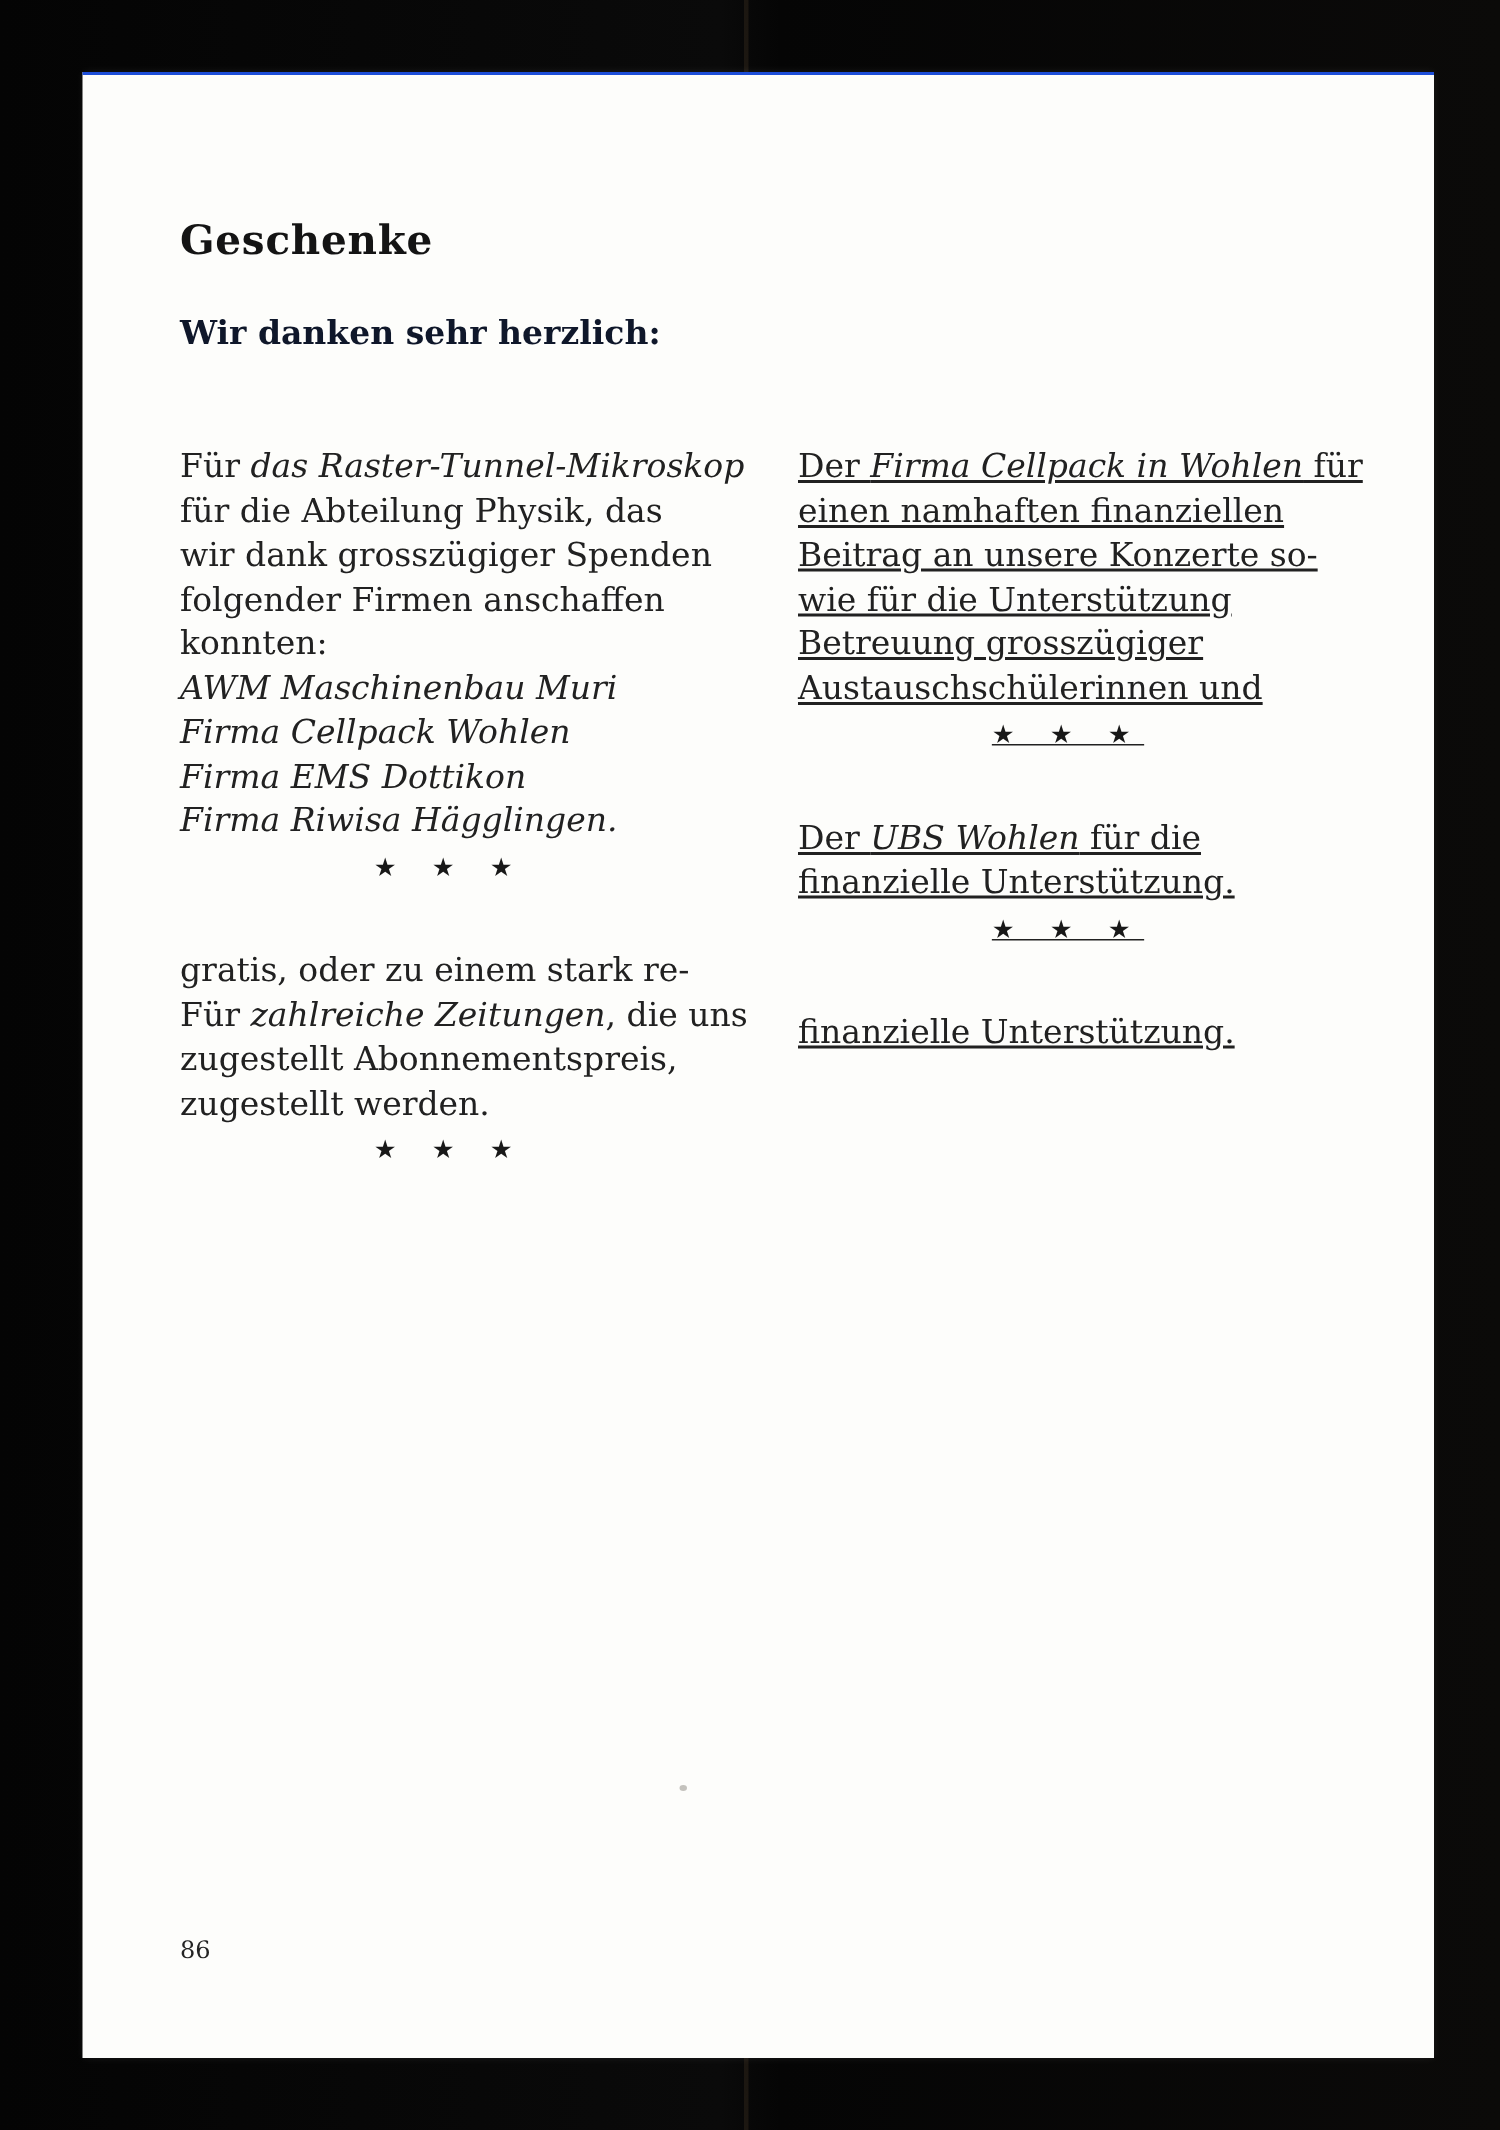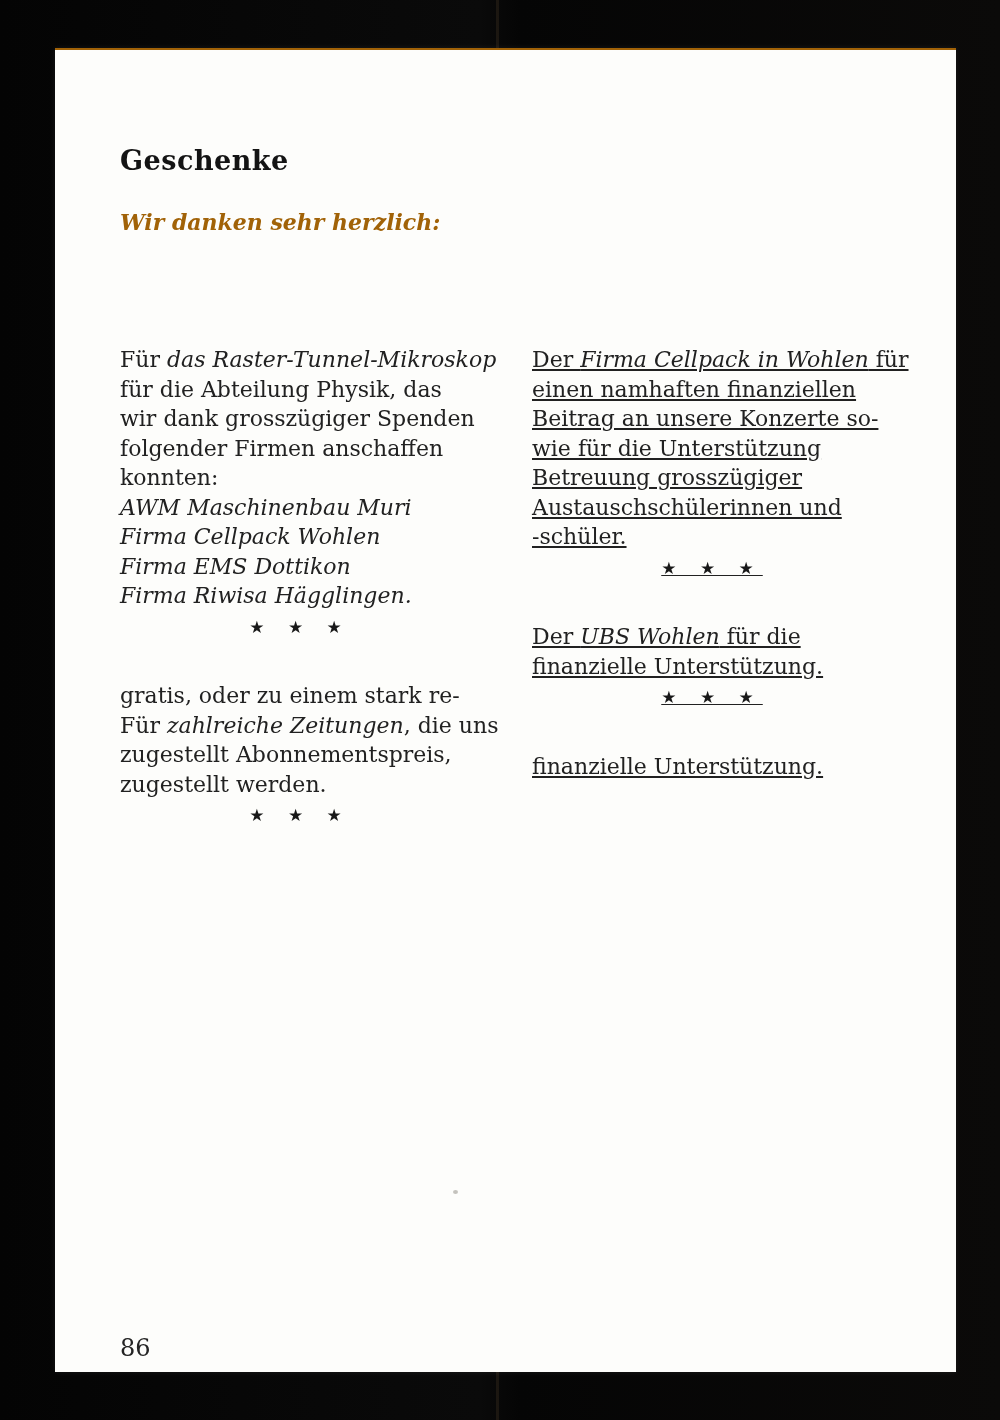--- a/index.html
+++ b/index.html
@@ -25,71 +25,68 @@
     position: absolute;
     left: 496px; top: 0;
     width: 3px; height: 1420px;
     background: rgba(120, 95, 60, 0.18);
   }
   .page {
     position: absolute;
     left: 55px; top: 48px;
     width: 901px; height: 1322px;
     background: #fdfdfb;
-    border-top: 2px solid #a16207;
+    border-top: 2px solid #1d4ed8;
     box-shadow: 0 0 6px rgba(255,255,255,0.08);
     color: #1d1d1d;
   }
   .title {
     position: absolute;
     left: 65px; top: 95px;
     font-size: 27px;
     font-weight: bold;
     letter-spacing: 0.5px;
     color: #141414;
   }
   .subtitle {
     position: absolute;
     left: 65px; top: 159px;
     font-size: 22px;
     font-weight: bold;
-    color: #a16207;
-    font-style: italic;
+    color: #0f172a;
   }
   .column {
     position: absolute;
     top: 247px;
     width: 402px;
     font-size: 22px;
     line-height: 29.5px;
     color: #212121;
-    margin-top: 48px;
   }
   .column-left  { left: 65px; }
   .column-right { left: 477px; text-decoration: underline; }
   .line {
     white-space: nowrap;
   }
   .line em {
     font-style: italic;
   }
   .stars {
     width: 360px;
     text-align: center;
     font-size: 17px;
     letter-spacing: 9px;
     margin: 2px 0 39px 0;
     color: #181818;
   }
   .page-number {
     position: absolute;
     left: 65px; top: 1240px;
-    font-size: 24px;
+    font-size: 16px;
     color: #242424;
-    margin-top: 44px;
   }
   .scan-speck {
     position: absolute;
     left: 398px; top: 1140px;
     width: 5px; height: 4px;
     border-radius: 50%;
     background: #c4c2bd;
   }
 </style>
 </head>
@@ -124,21 +121,20 @@
       <div class="stars">★ ★ ★</div>
     </div>
   <div class="column column-right">
       <div class="paragraph">
         <div class="line"><span>Der </span><em>Firma Cellpack in Wohlen</em><span> für</span></div>
         <div class="line"><span>einen namhaften finanziellen</span></div>
         <div class="line"><span>Beitrag an unsere Konzerte so-</span></div>
         <div class="line"><span>wie für die Unterstützung</span></div>
         <div class="line"><span>Betreuung grosszügiger</span></div>
         <div class="line"><span>Austauschschülerinnen und</span></div>
-        <div class="line"><span>-schüler.</span></div>
       </div>
       <div class="stars">★ ★ ★</div>
       <div class="paragraph">
         <div class="line"><span>Der </span><em>UBS Wohlen</em><span> für die</span></div>
         <div class="line"><span>finanzielle Unterstützung.</span></div>
       </div>
       <div class="stars">★ ★ ★</div>
       <div class="paragraph">
         <div class="line"><span>finanzielle Unterstützung.</span></div>
       </div>

